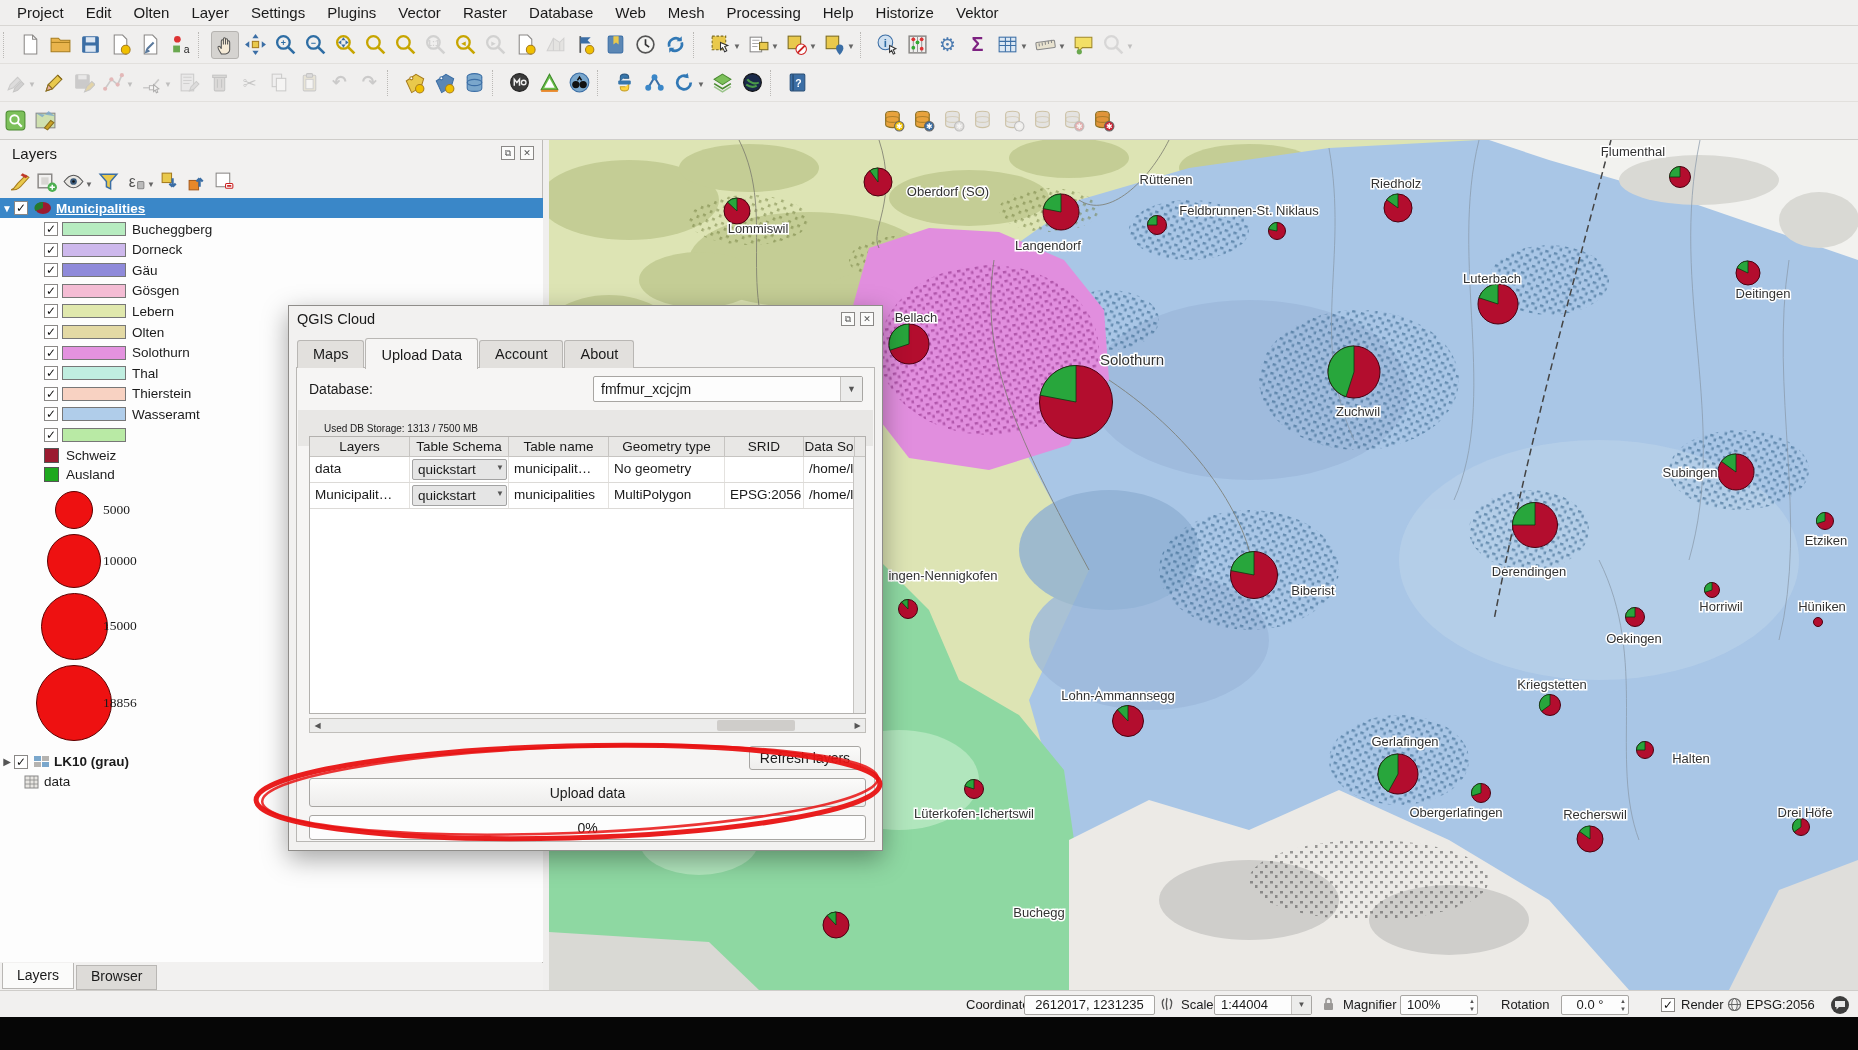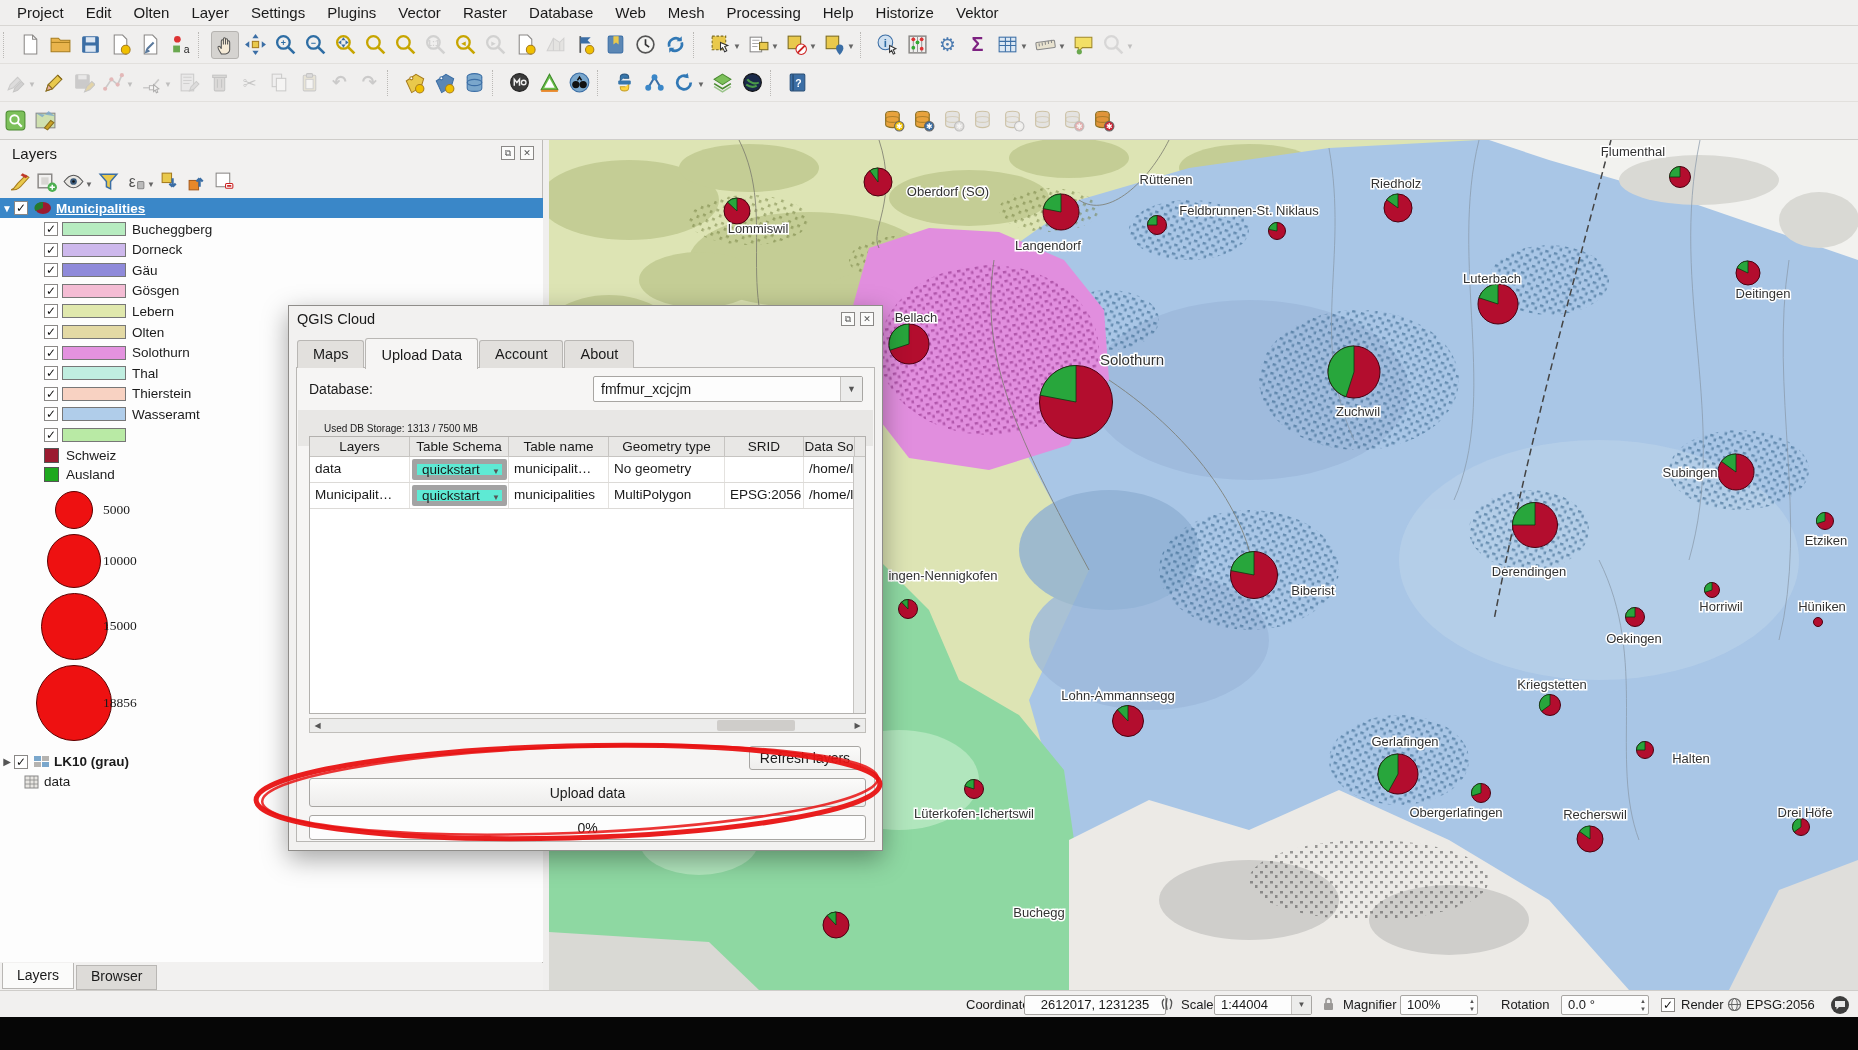--- a/index.html
+++ b/index.html
@@ -79,21 +79,21 @@
     background:#ececeb; display:flex; align-items:center; justify-content:center; font-size:9px; color:#555; }
   .storband { position:absolute; left:1px; right:1px; top:42px; height:36px; background:#e8e7e5;
     font-size:10px; color:#1a1a1a; display:flex; align-items:center; padding-left:26px; }
   .utable { position:absolute; left:12px; top:68px; width:557px; height:278px; border:1px solid #b3b1ae; background:#fff; }
   .uhead { display:flex; height:20px; background:#e8e7e5; border-bottom:1px solid #c6c4c1; }
   .uhead div { font-size:13.5px; color:#1a1a1a; text-align:center; border-right:1px solid #c6c4c1;
     overflow:hidden; white-space:nowrap; line-height:19px; }
   .urow { display:flex; height:26px; border-bottom:1px solid #dcdad7; }
   .ucell { font-size:13.5px; color:#1a1a1a; padding:4px 5px; border-right:1px solid #e4e2df;
     overflow:hidden; white-space:nowrap; position:relative; }
-  .cellcombo { margin:2px; border:5px solid #a3a3a3; border-radius:2px; background:#5eead4; flex:none;
+  .cellcombo { margin:2px; border:1px solid #a3a3a3; border-radius:2px; background:#e5e5e5; flex:none;
     font-size:13.5px; display:flex; align-items:center; padding-left:5px; position:relative; }
   .vscroll { position:absolute; right:0px; top:20px; bottom:0; width:12px; background:#ececeb; border-left:1px solid #c6c4c1; }
   .hscroll { position:absolute; left:12px; top:350px; width:557px; height:15px; background:#ececeb; border:1px solid #c0beba; display:flex; }
   .harrow { width:15px; height:100%; font-size:8px; color:#555; text-align:center; line-height:13px; }
   .hthumb { position:absolute; left:392px; top:1px; width:78px; height:11px; background:#cfcdca; border-radius:2px; }
   .pbtn { position:absolute; border:1px solid #a8a6a3; border-radius:3px;
     background:linear-gradient(#fbfbfa,#eeedec); font-size:14px; color:#1a1a1a;
     display:flex; align-items:center; justify-content:center; }
   .progress { position:absolute; left:12px; top:447px; width:557px; height:25px; border:1px solid #a8a6a3;
     border-radius:3px; background:#fdfdfd; font-size:14px; color:#1a1a1a; display:flex; align-items:center; justify-content:center; }
@@ -1155,21 +1155,21 @@
   </div>
 
   <svg class="annot" viewBox="0 0 660 125">
     <ellipse cx="328" cy="62" rx="312" ry="46" fill="none" stroke="#e81212" stroke-width="5" transform="rotate(-1.5 328 62)" opacity=".95"></ellipse>
     <ellipse cx="330" cy="60" rx="308" ry="43" fill="none" stroke="#e81212" stroke-width="2.5" transform="rotate(-2.2 330 60)" opacity=".85"></ellipse>
   </svg>
 
   <div class="statusbar">
     <div class="sb" style="left:966px">Coordinate</div>
     <div class="sb" style="left:1024px">
-        <div class="sfield" style="width:142px">2612017, 1231235</div>
+        <div class="sfield" style="width:131px">2612017, 1231235</div>
       </div>
     <div class="sb" style="left:1159px">
       <svg width="16" height="16" viewBox="0 0 16 16">
           <path d="M5,2 C3,4 3,8 5,12 M8,1 C7,5 7,9 8,13 M11,2 C13,4 13,8 11,12" stroke="#555" fill="none" stroke-width="1.3"></path>
         </svg>
     </div>
     <div class="sb" style="left:1181px">Scale</div>
     <div class="sb" style="left:1214px">
       <div class="sfield" style="width:98px;justify-content:flex-start;padding-left:6px;position:relative">
         <span>1:44004</span>
@@ -1184,21 +1184,21 @@
     </div>
     <div class="sb" style="left:1343px">Magnifier</div>
     <div class="sb" style="left:1400px">
       <div class="sfield spin" style="width:78px;justify-content:flex-start;padding-left:6px">
         <span>100%</span>
         <span class="updown">▲<br>▼</span>
       </div>
     </div>
     <div class="sb" style="left:1501px">Rotation</div>
     <div class="sb" style="left:1561px">
-      <div class="sfield spin" style="width:88px;justify-content:flex-start;padding-left:6px">
+      <div class="sfield spin" style="width:68px;justify-content:center;padding-left:6px">
         <span>0.0 °</span>
         <span class="updown">▲<br>▼</span>
       </div>
     </div>
     <div class="sb" style="left:1661px">
         <span class="cb">✓</span>
       </div>
     <div class="sb" style="left:1681px">Render</div>
     <div class="sb" style="left:1727px">
       <svg width="15" height="15" viewBox="0 0 15 15">

